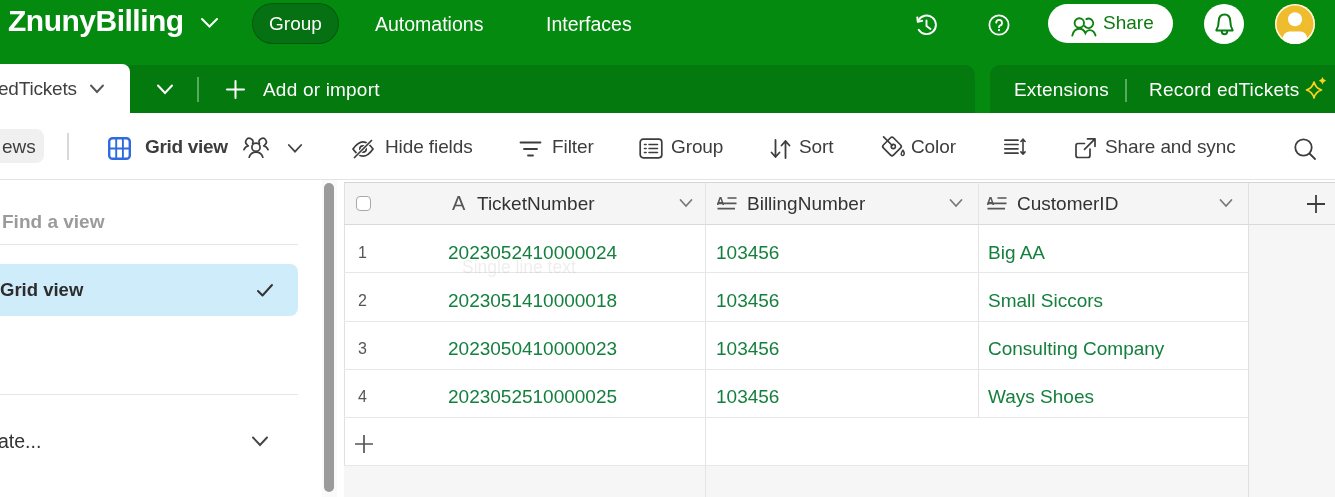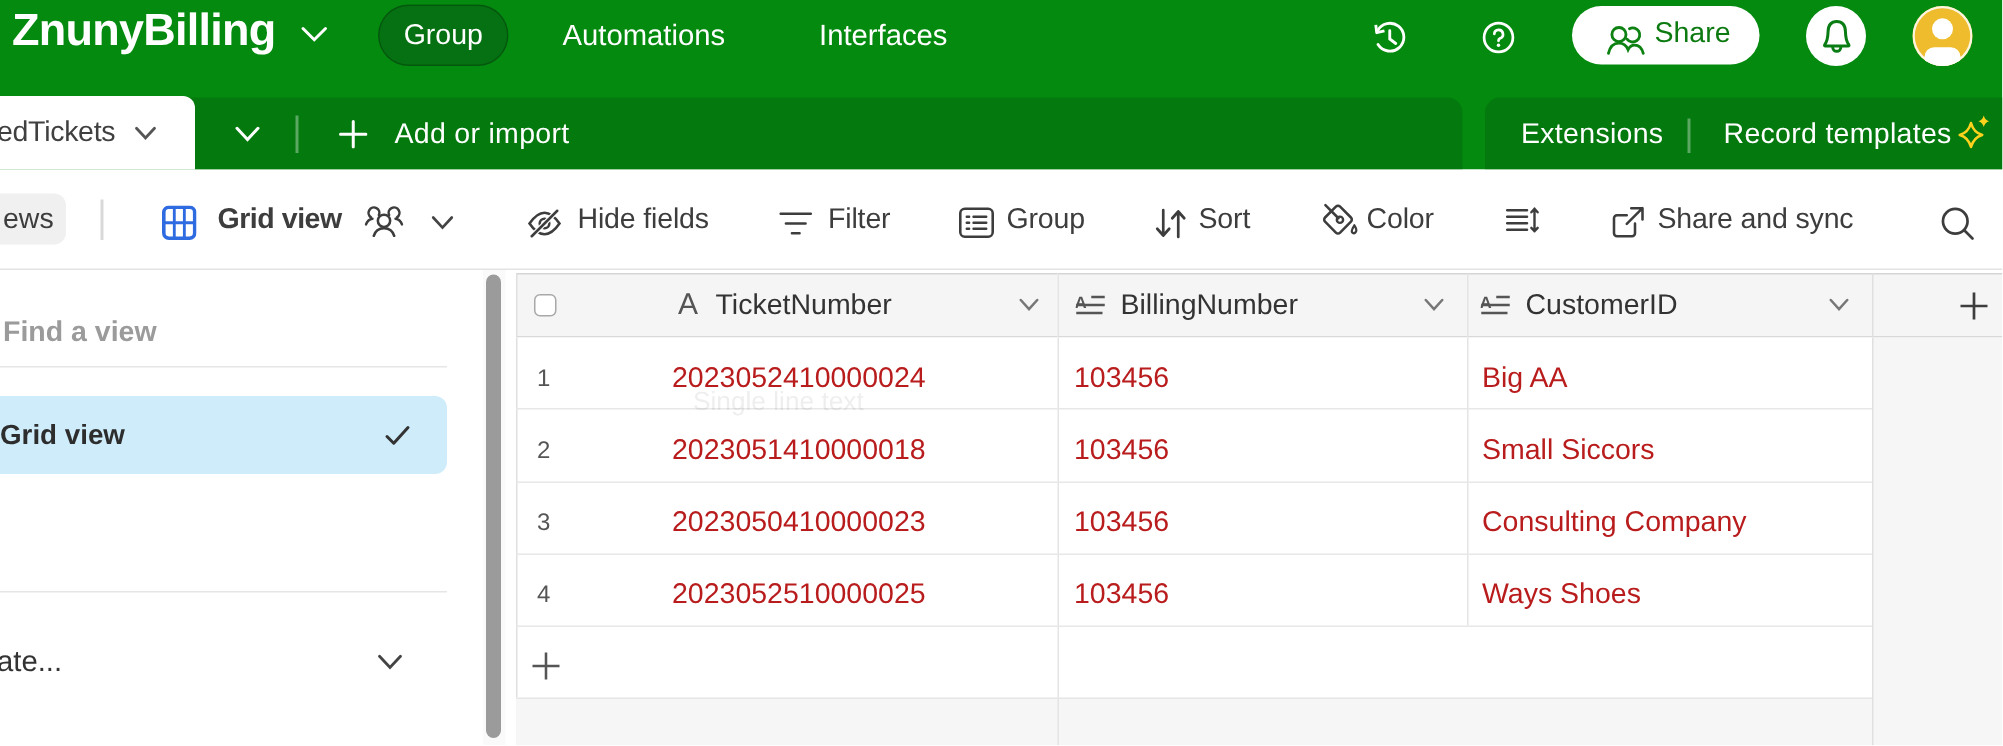--- a/index.html
+++ b/index.html
@@ -42,21 +42,21 @@
   #gridsel { position:absolute; left:-8px; top:84px; width:306px; height:52px; background:#cfecfa; border-radius:8px; }
   #gridsel span { position:absolute; left:8px; top:15px; font-size:18.5px; font-weight:bold; color:#2d2d2d; }
   #createtxt { position:absolute; left:-2px; top:250px; font-size:19.5px; color:#333; }
 
   
   #tablewrap { position:absolute; left:0; top:0; width:1335px; height:317px; }
   .hcell { position:absolute; top:2px; height:43px; background:#f5f5f5; border-top:1px solid #d5d5d5; border-bottom:1px solid #d9d9d9; }
   .vline { position:absolute; width:1px; background:#e4e4e4; }
   .hline { position:absolute; height:1px; background:#e7e7e7; }
   .htext { position:absolute; top:13px; font-size:19px; color:#333; }
-  .dtext { position:absolute; font-size:19px; color:#b91c1c; }
+  .dtext { position:absolute; font-size:19px; color:#15803d; }
   .rownum { position:absolute; font-size:16px; color:#555; }
   #checkbox { position:absolute; left:356px; top:16px; width:15px; height:15px; border:1.5px solid #a8a8a8; border-radius:4px; background:#fff; }
 </style>
 </head>
 <body>
 <div id="page">
 
   <div id="header">
     <div class="strip" id="strip1"></div>
     <div class="strip" id="strip2"></div>
@@ -113,21 +113,21 @@
         <path d="M2 2.5 L9 10 L16 2.5" stroke="#fff" stroke-width="2" fill="none" stroke-linecap="round"></path>
       </svg>
     <div class="abs" style="left:197px;top:77px;width:1.5px;height:25px;background:rgba(255,255,255,0.35)"></div>
     <svg class="abs" style="left:226px;top:80px" width="19" height="19" viewBox="0 0 19 19">
         <path d="M9.5 1 V18 M1 9.5 H18" stroke="#fff" stroke-width="2" fill="none" stroke-linecap="round"></path>
       </svg>
     <div class="striptxt" style="left:263px;">Add or import</div>
 
     <div class="striptxt" style="left:1014px;">Extensions</div>
     <div class="abs" style="left:1125px;top:79px;width:1.5px;height:23px;background:rgba(255,255,255,0.35)"></div>
-    <div class="striptxt" style="left:1149px;">Record templates</div>
+    <div class="striptxt" style="left:1149px;">Record edTickets</div>
     <svg class="abs" style="left:1305px;top:76px" width="24" height="26" viewBox="0 0 24 26">
       <path d="M9 6 q1.7 6.3 7.5 8 q-5.8 1.7 -7.5 8 q-1.7 -6.3 -7.5 -8 q5.8 -1.7 7.5 -8 Z" stroke="#ffd21e" stroke-width="1.7" fill="none" stroke-linejoin="round"></path>
       <path d="M17.5 1 q0.8 3 3.6 3.8 q-2.8 0.8 -3.6 3.8 q-0.8 -3 -3.6 -3.8 q2.8 -0.8 3.6 -3.8 Z" fill="#ffd21e"></path>
     </svg>
   </div>
 
   <div id="toolbar">
     <div id="viewsBtn">
         <span>ews</span>
       </div>

